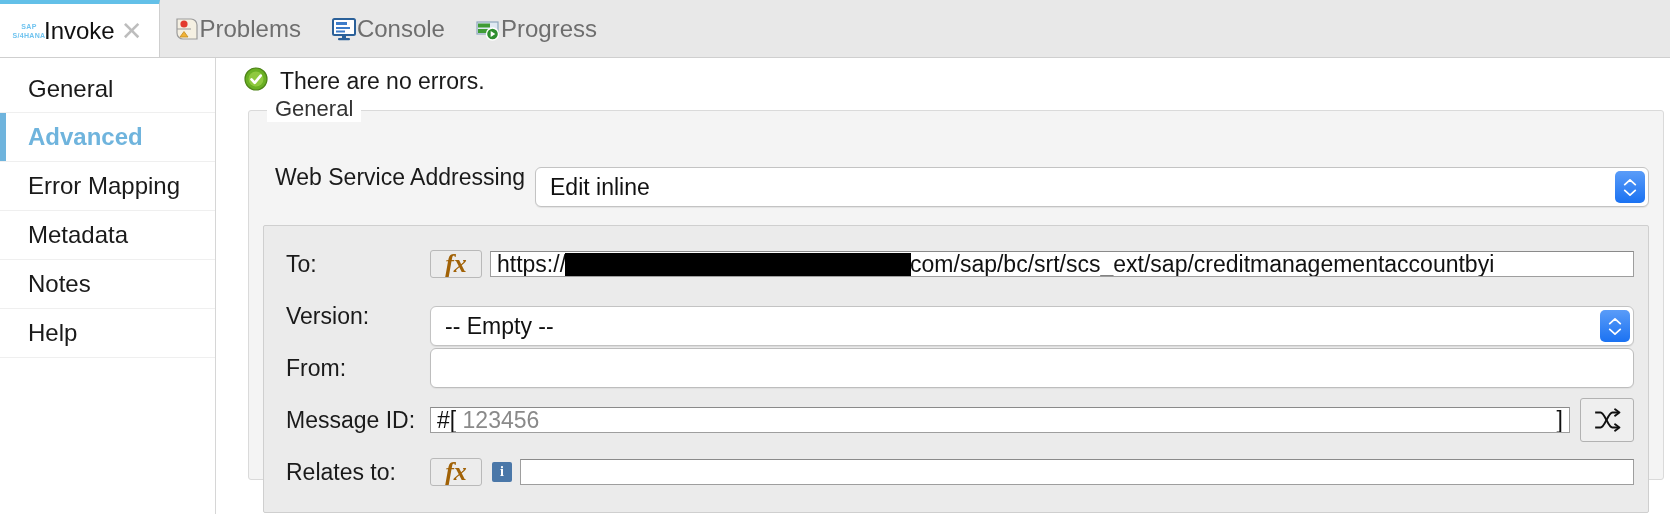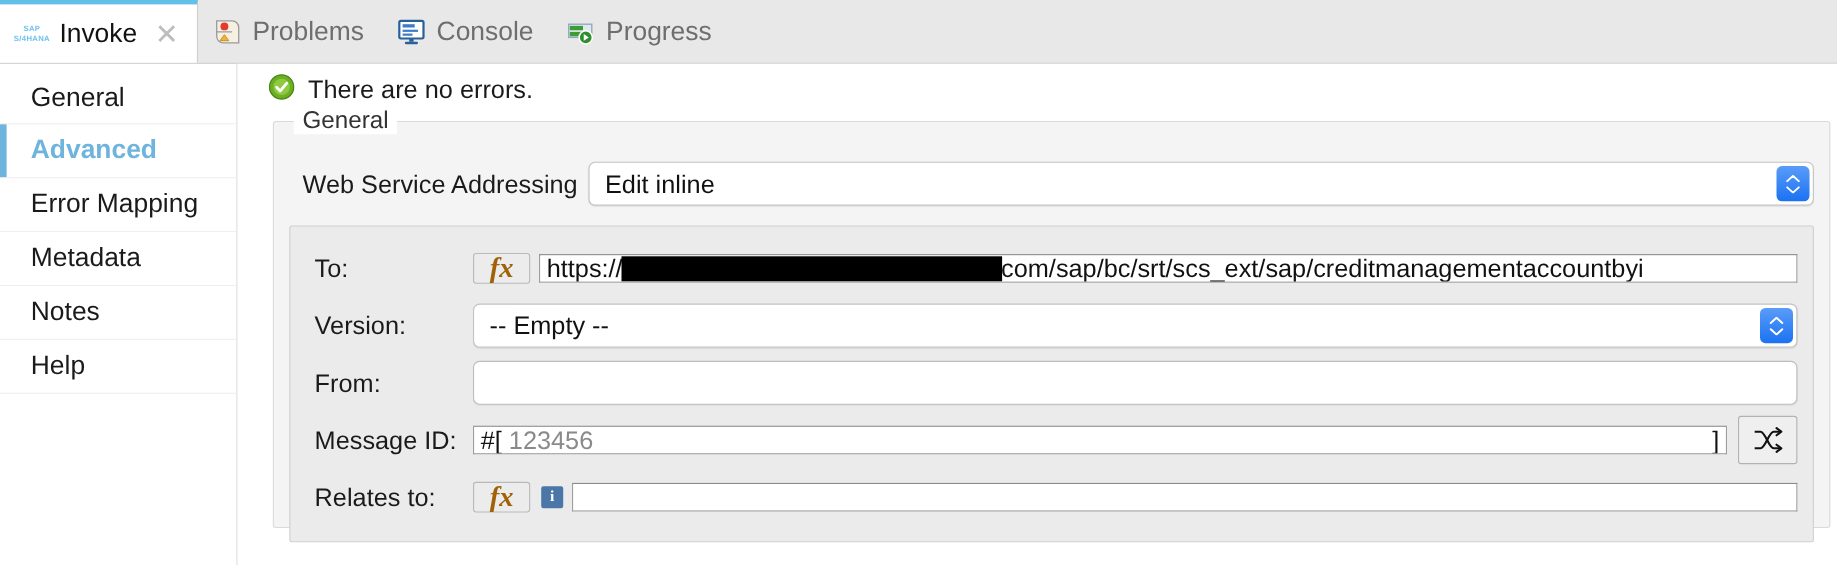--- a/index.html
+++ b/index.html
@@ -17,21 +17,21 @@
     position:relative;
     height:58px;
     background:#e8e8e8;
     display:flex;
     align-items:stretch;
     border-bottom:1px solid #cfcfcf;
   }
   .tab{
     display:flex;
     align-items:center;
-    gap:10px;
+    gap:0;
     padding:0 16px 0 14px;
     font-size:24px;
     color:#6e6e6e;
     cursor:default;
     position:relative;
   }
   .tab.active{
     background:#ffffff;
     color:#111;
     border-top:4px solid #63c0e8;
@@ -163,20 +163,21 @@
     border:1px solid #c3c3c3;
     border-radius:6px;
     box-shadow:0 1px 1px rgba(0,0,0,.07);
     display:flex;
     align-items:center;
     position:relative;
     padding-left:14px;
     font-size:23px;
     color:#111;
     cursor:pointer;
+    margin-top:20px;
   }
   .stepper{
     position:absolute;
     right:3px; top:3px;
     width:30px; height:32px;
     border-radius:5px;
     background:linear-gradient(180deg,#5a9cf8 0%,#1b72f2 100%);
     display:flex; flex-direction:column;
     align-items:center; justify-content:center;
     gap:3px;

